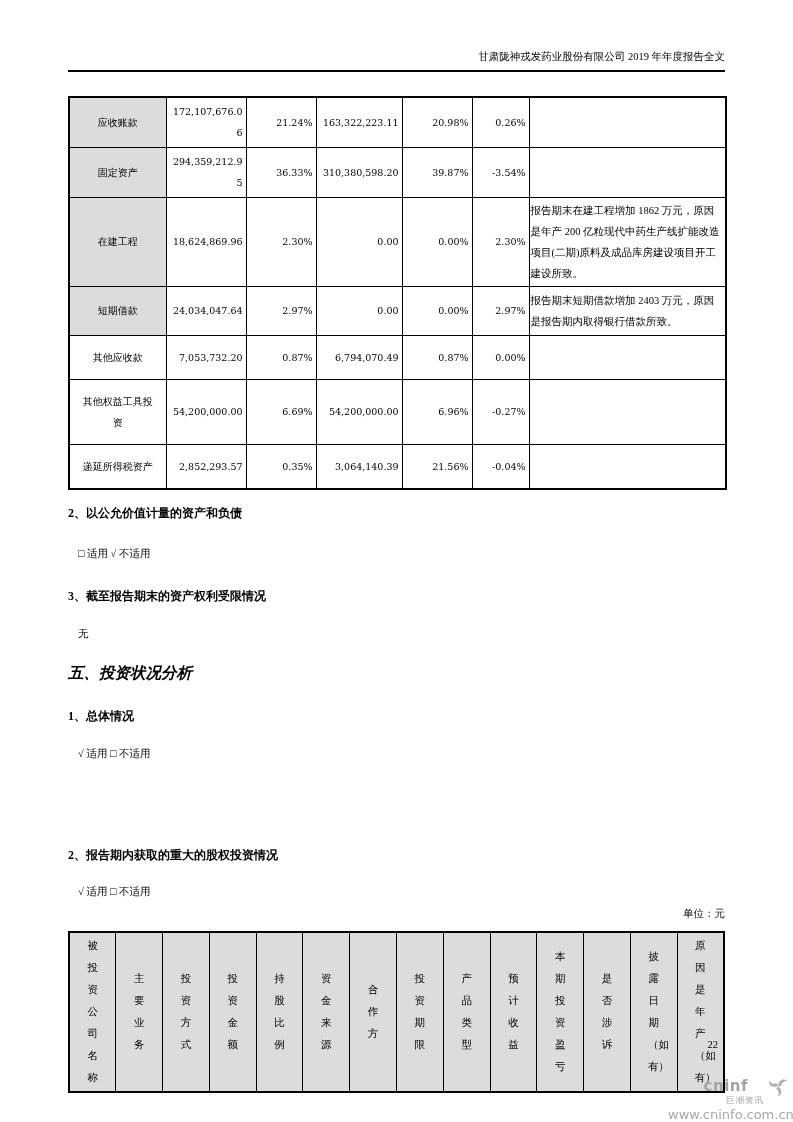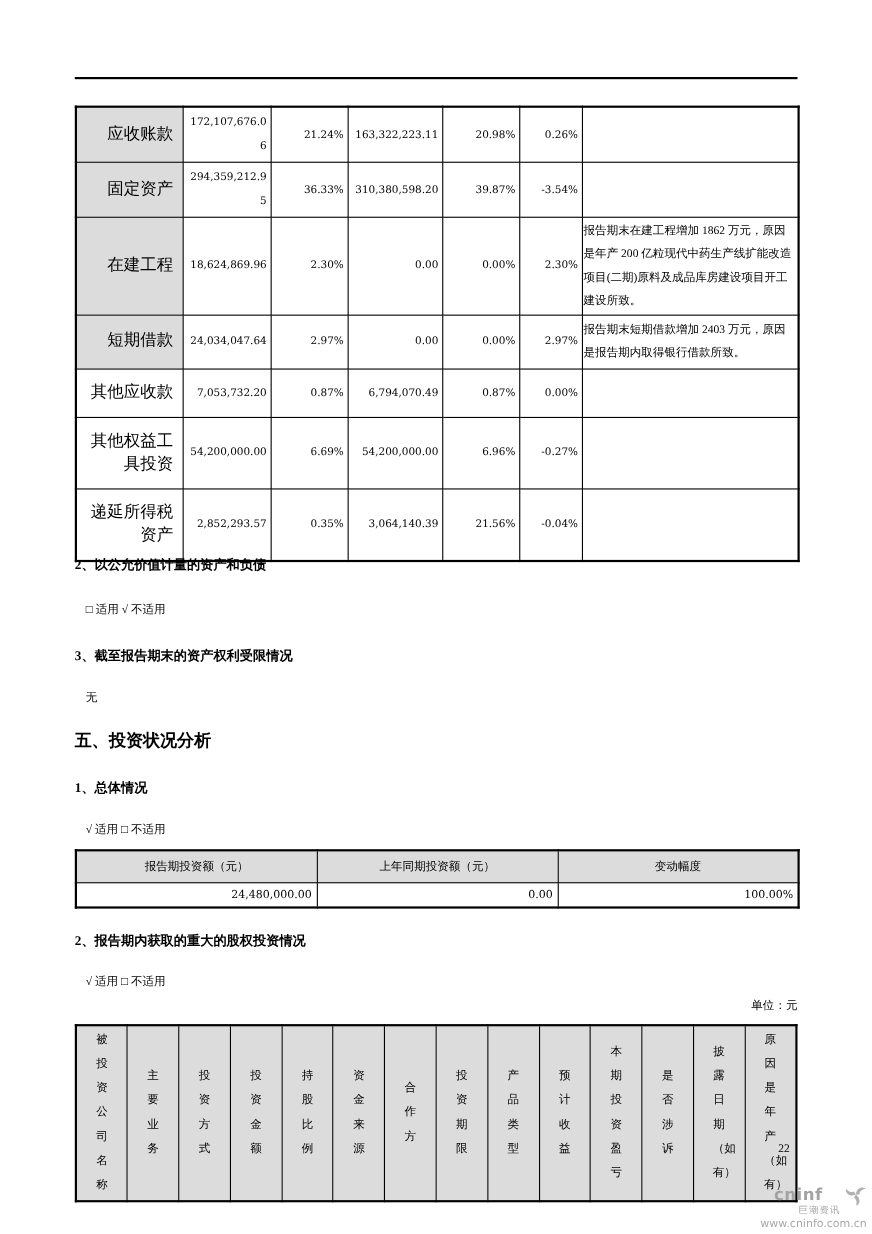--- a/index.html
+++ b/index.html
@@ -18,27 +18,27 @@
   
   table { border-collapse:collapse; table-layout:fixed; width:657px; }
   table, td, th { border:1px solid #000; }
   table { border-width:2px; }
   td, th { vertical-align:middle; overflow:hidden; }
   .shaded { background:#dcdcdc; }
 
   
   #asset-table-wrap { top:96px; left:68px; }
   #asset-table td { padding:2px 3px; line-height:21px; }
-  #asset-table .cell-label { font-size:15px; padding:11px 8px; text-align:right; word-break:break-all; }
+  #asset-table .cell-label { font-size:10px; padding:11px 8px; text-align:center; word-break:break-all; }
   #asset-table .cell-num  { font-family:"DejaVu Serif",serif; font-size:9.5px; text-align:right; word-break:break-all;margin-top:13px; }
   #asset-table .cell-note { font-size:10.5px; text-align:left; padding:2px 1px; line-height:21px; }
 
   
   .h-sub   { font-size:12px; font-weight:bold; left:68px; }
-  .h-major { font-size:15.5px; font-weight:bold; left:68px; }
+  .h-major { font-size:15.5px; font-weight:bold; left:68px;font-style:italic; }
   .body-line { font-size:10.5px; left:68px;padding-left:10px; }
   #s2-title  { top:505px; }
   #s2-app    { top:547px; }
   #s3-title  { top:588px; }
   #s3-body   { top:627px; }
   #s5-title  { top:663px; }
   #s51-title { top:708px; }
   #s51-app   { top:747px; }
   #s52-title { top:847px; }
   #s52-app   { top:885px; }
@@ -55,28 +55,29 @@
     height:74px; font-size:10.5px; font-weight:normal; text-align:center;
     line-height:22px; padding:2px 17px; word-break:break-all;
   }
 
   
   #page-number { top:1039px; left:68px; width:650px; text-align:right; font-size:10.5px; }
   .logo { top:1076px; right:5px; width:120px; text-align:right; color:#a3a3a3; }
   .logo-top { display:flex; justify-content:flex-end; align-items:center; gap:20px; }
   .logo-word { font-family:"DejaVu Sans","Liberation Sans",sans-serif; font-weight:bold; font-size:15px; letter-spacing:0.5px; color:#a3a3a3; line-height:15px; }
   .logo-sub { font-size:8.5px; margin-right:24px; margin-top:-1px; letter-spacing:1px; }
-  .logo-url { font-family:"DejaVu Sans","Liberation Sans",sans-serif; font-size:10px; margin-top:0; color:#a8a8a8; }
+  .logo-url { font-family:"DejaVu Sans","Liberation Sans",sans-serif; font-size:13px; margin-top:0; color:#a8a8a8; }
   .swirl { width:20px; height:20px; }
 </style>
 </head>
 <body>
 
 <div class="page">
 
+  <div class="abs doc-header">甘肃陇神戎发药业股份有限公司 2019 年年度报告全文</div>
   <div class="abs header-rule"></div>
 
   <div class="abs" id="asset-table-wrap">
     <table id="asset-table">
       <colgroup>
         <col style="width:97px">
           <col style="width:80px">
           <col style="width:70px">
         <col style="width:86px">
           <col style="width:70px">
@@ -152,43 +153,20 @@
   </div>
 
   <div class="abs h-sub" id="s2-title">2、以公允价值计量的资产和负债</div>
   <div class="abs body-line" id="s2-app">□ 适用 √ 不适用</div>
   <div class="abs h-sub" id="s3-title">3、截至报告期末的资产权利受限情况</div>
   <div class="abs body-line" id="s3-body">无</div>
   <div class="abs h-major" id="s5-title">五、投资状况分析</div>
   <div class="abs h-sub" id="s51-title">1、总体情况</div>
   <div class="abs body-line" id="s51-app">√ 适用 □ 不适用</div>
 
-  <div class="abs" id="invest-table-wrap">
-    <table id="invest-table">
-      <colgroup>
-          <col style="width:219px">
-          <col style="width:219px">
-          <col style="width:219px">
-        </colgroup>
-      <thead>
-          <tr>
-            <th class="shaded">报告期投资额（元）</th>
-            <th class="shaded">上年同期投资额（元）</th>
-            <th class="shaded">变动幅度</th>
-          </tr>
-        </thead>
-      <tbody>
-          <tr>
-            <td>24,480,000.00</td>
-            <td>0.00</td>
-            <td>100.00%</td>
-          </tr>
-        </tbody>
-    </table>
-  </div>
 
   <div class="abs h-sub" id="s52-title">2、报告期内获取的重大的股权投资情况</div>
   <div class="abs body-line" id="s52-app">√ 适用 □ 不适用</div>
   <div class="abs" id="unit-note">单位：元</div>
 
   <div class="abs" id="equity-table-wrap">
     <table id="equity-table">
       <thead>
           <tr>
             <th class="shaded">被投资公司名称</th>

